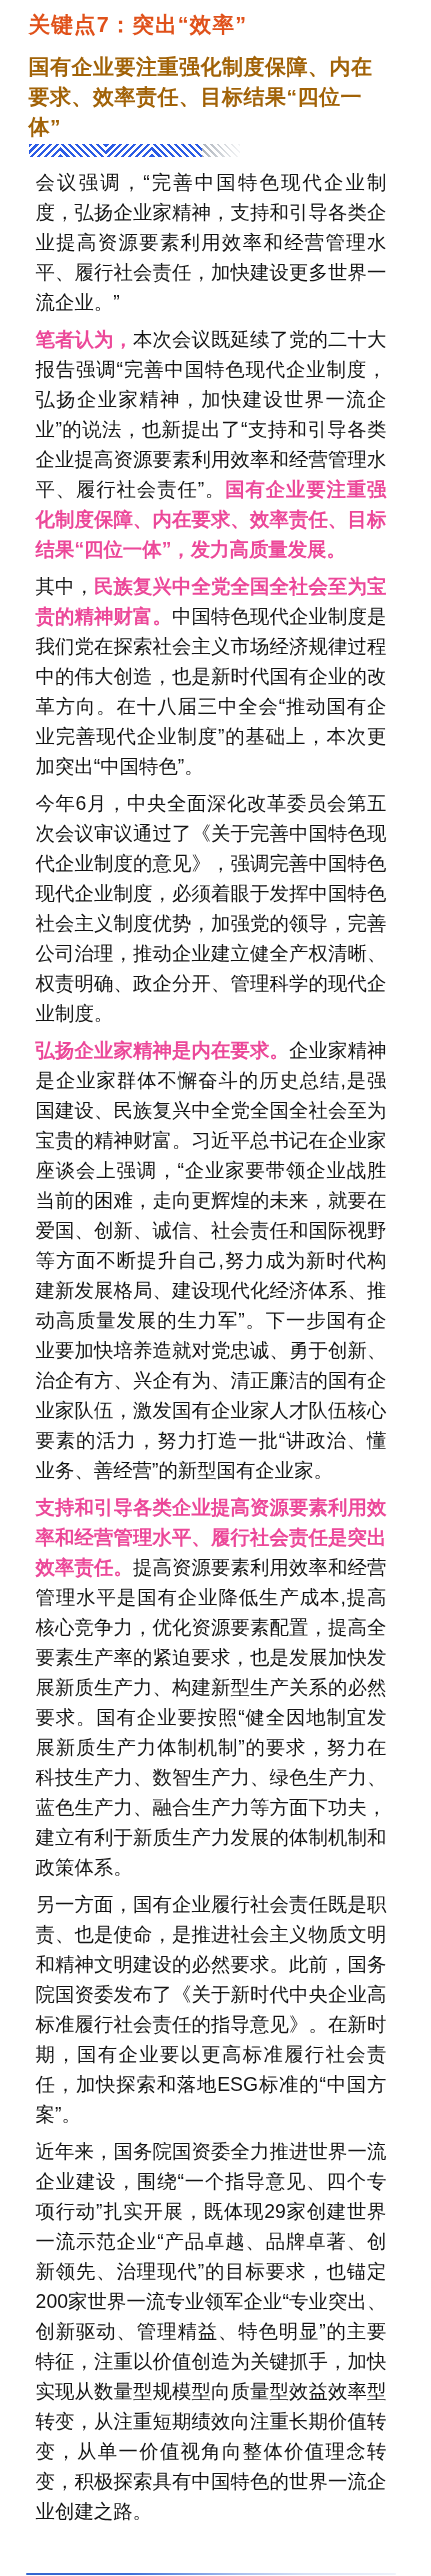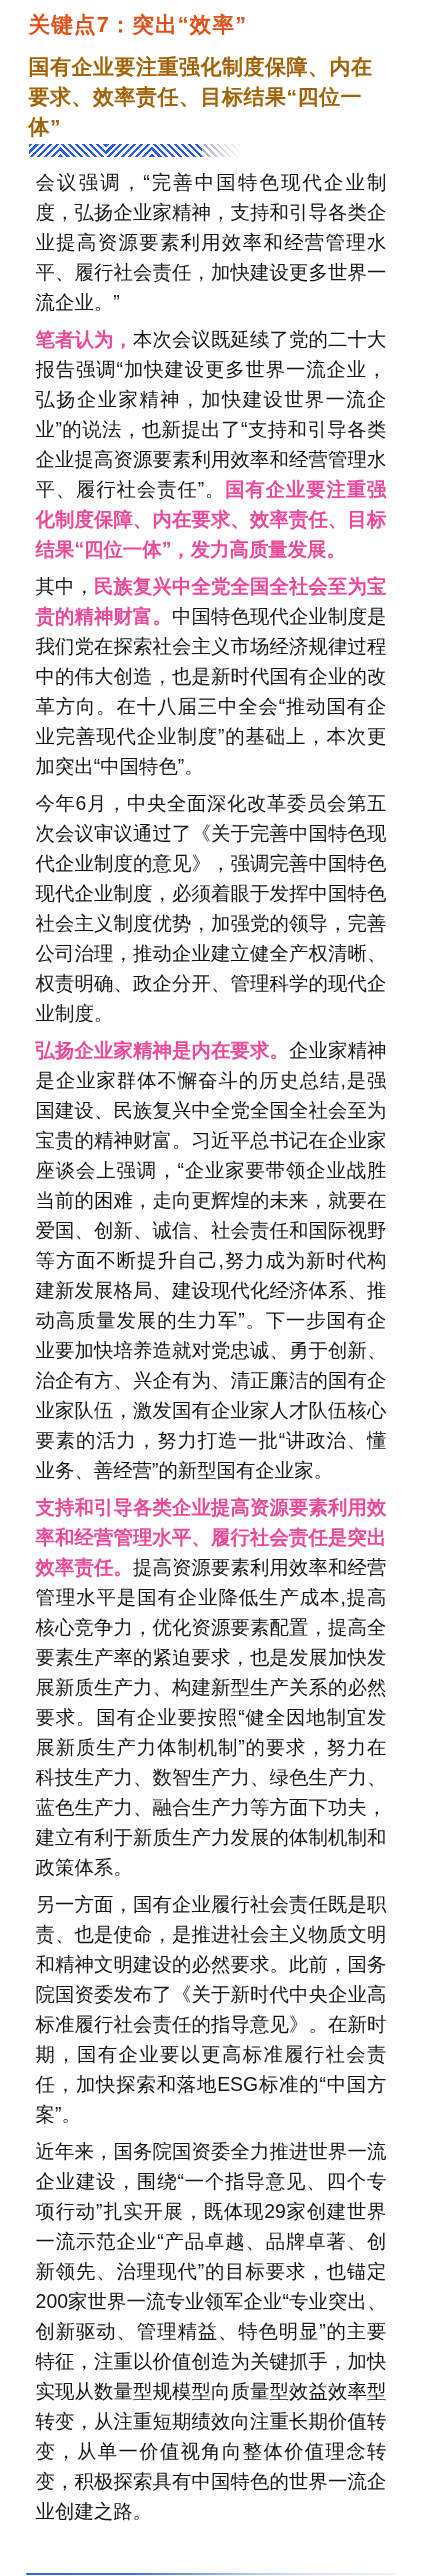--- a/index.html
+++ b/index.html
@@ -93,21 +93,21 @@
   <div class="striped-divider">
     <div class="stripe-seg s-fwd" style="width:32px"></div>
     <div class="stripe-seg s-bwd" style="width:46px"></div>
     <div class="stripe-seg s-fwd" style="width:46px"></div>
     <div class="stripe-seg s-bwd" style="width:50px"></div>
     <div class="stripe-seg s-gray" style="width:38px"></div>
   </div>
 
   <div class="article-body">
       <p><span>会议强调，“完善中国特色现代企业制度，弘扬企业家精神，支持和引导各类企业提高资源要素利用效率和经营管理水平、履行社会责任，加快建设更多世界一流企业。”</span></p>
-      <p><span class="hl">笔者认为，</span><span>本次会议既延续了党的二十大报告强调“加快建设更多世界一流企业，弘扬企业家精神，加快建设世界一流企业”的说法，也新提出了“支持和引导各类企业提高资源要素利用效率和经营管理水平、履行社会责任”。</span><span class="hl">国有企业要注重强化制度保障、内在要求、效率责任、目标结果“四位一体”，发力高质量发展。</span></p>
+      <p><span class="hl">笔者认为，</span><span>本次会议既延续了党的二十大报告强调“完善中国特色现代企业制度，弘扬企业家精神，加快建设世界一流企业”的说法，也新提出了“支持和引导各类企业提高资源要素利用效率和经营管理水平、履行社会责任”。</span><span class="hl">国有企业要注重强化制度保障、内在要求、效率责任、目标结果“四位一体”，发力高质量发展。</span></p>
       <p><span>其中，</span><span class="hl">民族复兴中全党全国全社会至为宝贵的精神财富。</span><span>中国特色现代企业制度是我们党在探索社会主义市场经济规律过程中的伟大创造，也是新时代国有企业的改革方向。在十八届三中全会“推动国有企业完善现代企业制度”的基础上，本次更加突出“中国特色”。</span></p>
       <p><span>今年6月，中央全面深化改革委员会第五次会议审议通过了《关于完善中国特色现代企业制度的意见》，强调完善中国特色现代企业制度，必须着眼于发挥中国特色社会主义制度优势，加强党的领导，完善公司治理，推动企业建立健全产权清晰、权责明确、政企分开、管理科学的现代企业制度。</span></p>
       <p><span class="hl">弘扬企业家精神是内在要求。</span><span>企业家精神是企业家群体不懈奋斗的历史总结,是强国建设、民族复兴中全党全国全社会至为宝贵的精神财富。习近平总书记在企业家座谈会上强调，“企业家要带领企业战胜当前的困难，走向更辉煌的未来，就要在爱国、创新、诚信、社会责任和国际视野等方面不断提升自己,努力成为新时代构建新发展格局、建设现代化经济体系、推动高质量发展的生力军”。下一步国有企业要加快培养造就对党忠诚、勇于创新、治企有方、兴企有为、清正廉洁的国有企业家队伍，激发国有企业家人才队伍核心要素的活力，努力打造一批“讲政治、懂业务、善经营”的新型国有企业家。</span></p>
       <p><span class="hl">支持和引导各类企业提高资源要素利用效率和经营管理水平、履行社会责任是突出效率责任。</span><span>提高资源要素利用效率和经营管理水平是国有企业降低生产成本,提高核心竞争力，优化资源要素配置，提高全要素生产率的紧迫要求，也是发展加快发展新质生产力、构建新型生产关系的必然要求。国有企业要按照“健全因地制宜发展新质生产力体制机制”的要求，努力在科技生产力、数智生产力、绿色生产力、蓝色生产力、融合生产力等方面下功夫，建立有利于新质生产力发展的体制机制和政策体系。</span></p>
       <p><span>另一方面，国有企业履行社会责任既是职责、也是使命，是推进社会主义物质文明和精神文明建设的必然要求。此前，国务院国资委发布了《关于新时代中央企业高标准履行社会责任的指导意见》。在新时期，国有企业要以更高标准履行社会责任，加快探索和落地ESG标准的“中国方案”。</span></p>
       <p><span>近年来，国务院国资委全力推进世界一流企业建设，围绕“一个指导意见、四个专项行动”扎实开展，既体现29家创建世界一流示范企业“产品卓越、品牌卓著、创新领先、治理现代”的目标要求，也锚定200家世界一流专业领军企业“专业突出、创新驱动、管理精益、特色明显”的主要特征，注重以价值创造为关键抓手，加快实现从数量型规模型向质量型效益效率型转变，从注重短期绩效向注重长期价值转变，从单一价值视角向整体价值理念转变，积极探索具有中国特色的世界一流企业创建之路。</span></p>
     </div>
 
   <div class="footer-divider"></div>
 

